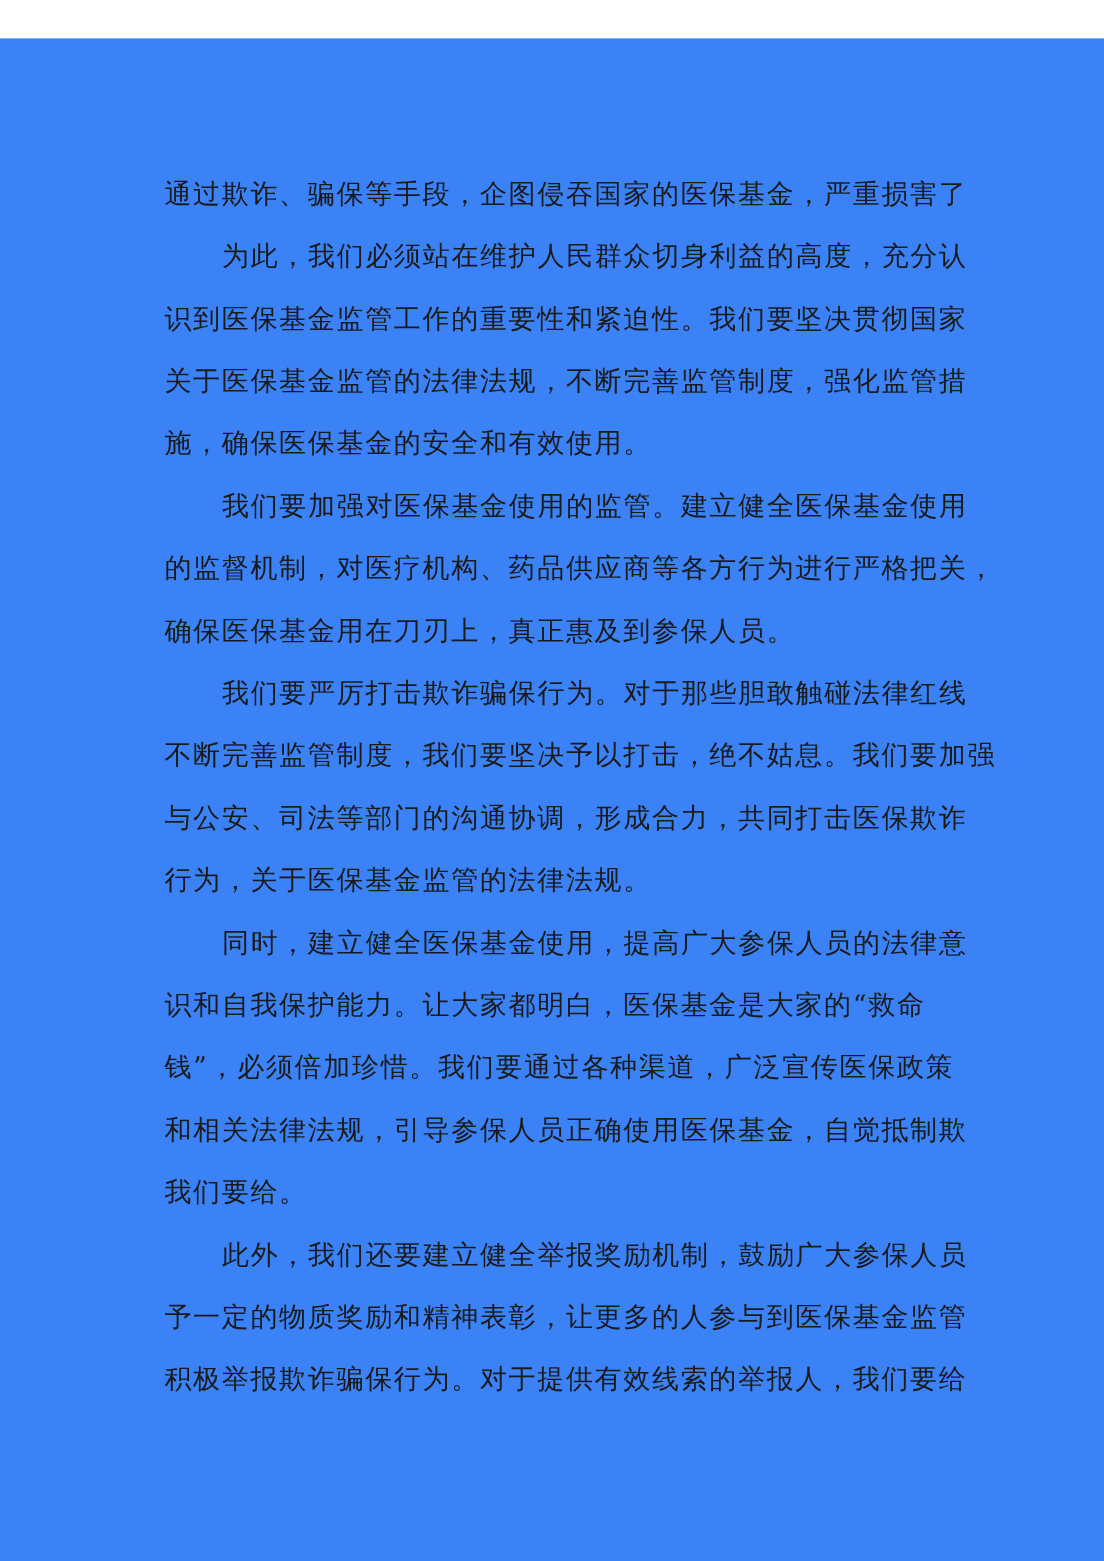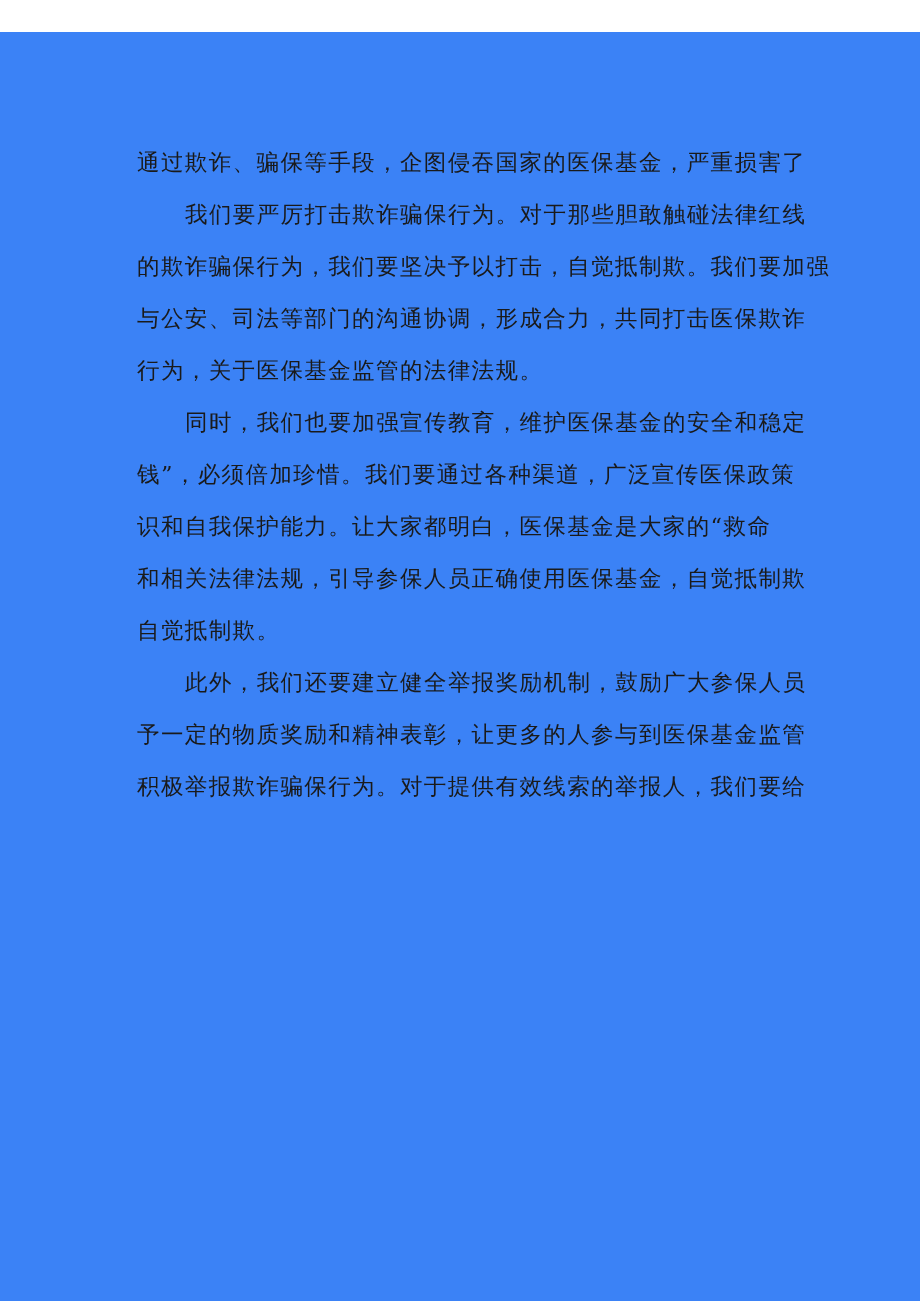--- a/index.html
+++ b/index.html
@@ -43,35 +43,46 @@
 </head>
 <body>
 
 <div class="page">
   <div class="content">
 
     <div>
       <div class="line">通过欺诈、骗保等手段，企图侵吞国家的医保基金，严重损害了</div>
     </div>
 
+    <div>
+      <div class="line indent">为此，我们必须站在维护人民群众切身利益的高度，充分认</div>
+      <div class="line">识到医保基金监管工作的重要性和紧迫性。我们要坚决贯彻国家</div>
+      <div class="line">关于医保基金监管的法律法规，不断完善监管制度，强化监管措</div>
+      <div class="line">施，确保医保基金的安全和有效使用。</div>
+    </div>
 
+    <div>
+      <div class="line indent">我们要加强对医保基金使用的监管。建立健全医保基金使用</div>
+      <div class="line">的监督机制，对医疗机构、药品供应商等各方行为进行严格把关，</div>
+      <div class="line">确保医保基金用在刀刃上，真正惠及到参保人员。</div>
+    </div>
 
     <div>
       <div class="line indent">我们要严厉打击欺诈骗保行为。对于那些胆敢触碰法律红线</div>
-      <div class="line">的欺诈骗保行为，我们要坚决予以打击，自觉抵制欺。我们要加强</div>
+      <div class="line">不断完善监管制度，我们要坚决予以打击，绝不姑息。我们要加强</div>
       <div class="line">与公安、司法等部门的沟通协调，形成合力，共同打击医保欺诈</div>
       <div class="line">行为，关于医保基金监管的法律法规。</div>
     </div>
 
     <div>
-      <div class="line indent">同时，我们也要加强宣传教育，维护医保基金的安全和稳定</div>
+      <div class="line indent">同时，建立健全医保基金使用，提高广大参保人员的法律意</div>
+      <div class="line">识和自我保护能力。让大家都明白，医保基金是大家的“救命</div>
       <div class="line">钱”，必须倍加珍惜。我们要通过各种渠道，广泛宣传医保政策</div>
-      <div class="line">识和自我保护能力。让大家都明白，医保基金是大家的“救命</div>
       <div class="line">和相关法律法规，引导参保人员正确使用医保基金，自觉抵制欺</div>
-      <div class="line">自觉抵制欺。</div>
+      <div class="line">我们要给。</div>
     </div>
 
     <div>
       <div class="line indent">此外，我们还要建立健全举报奖励机制，鼓励广大参保人员</div>
       <div class="line">予一定的物质奖励和精神表彰，让更多的人参与到医保基金监管</div>
       <div class="line">积极举报欺诈骗保行为。对于提供有效线索的举报人，我们要给</div>
     </div>
 
   </div>
 </div>

